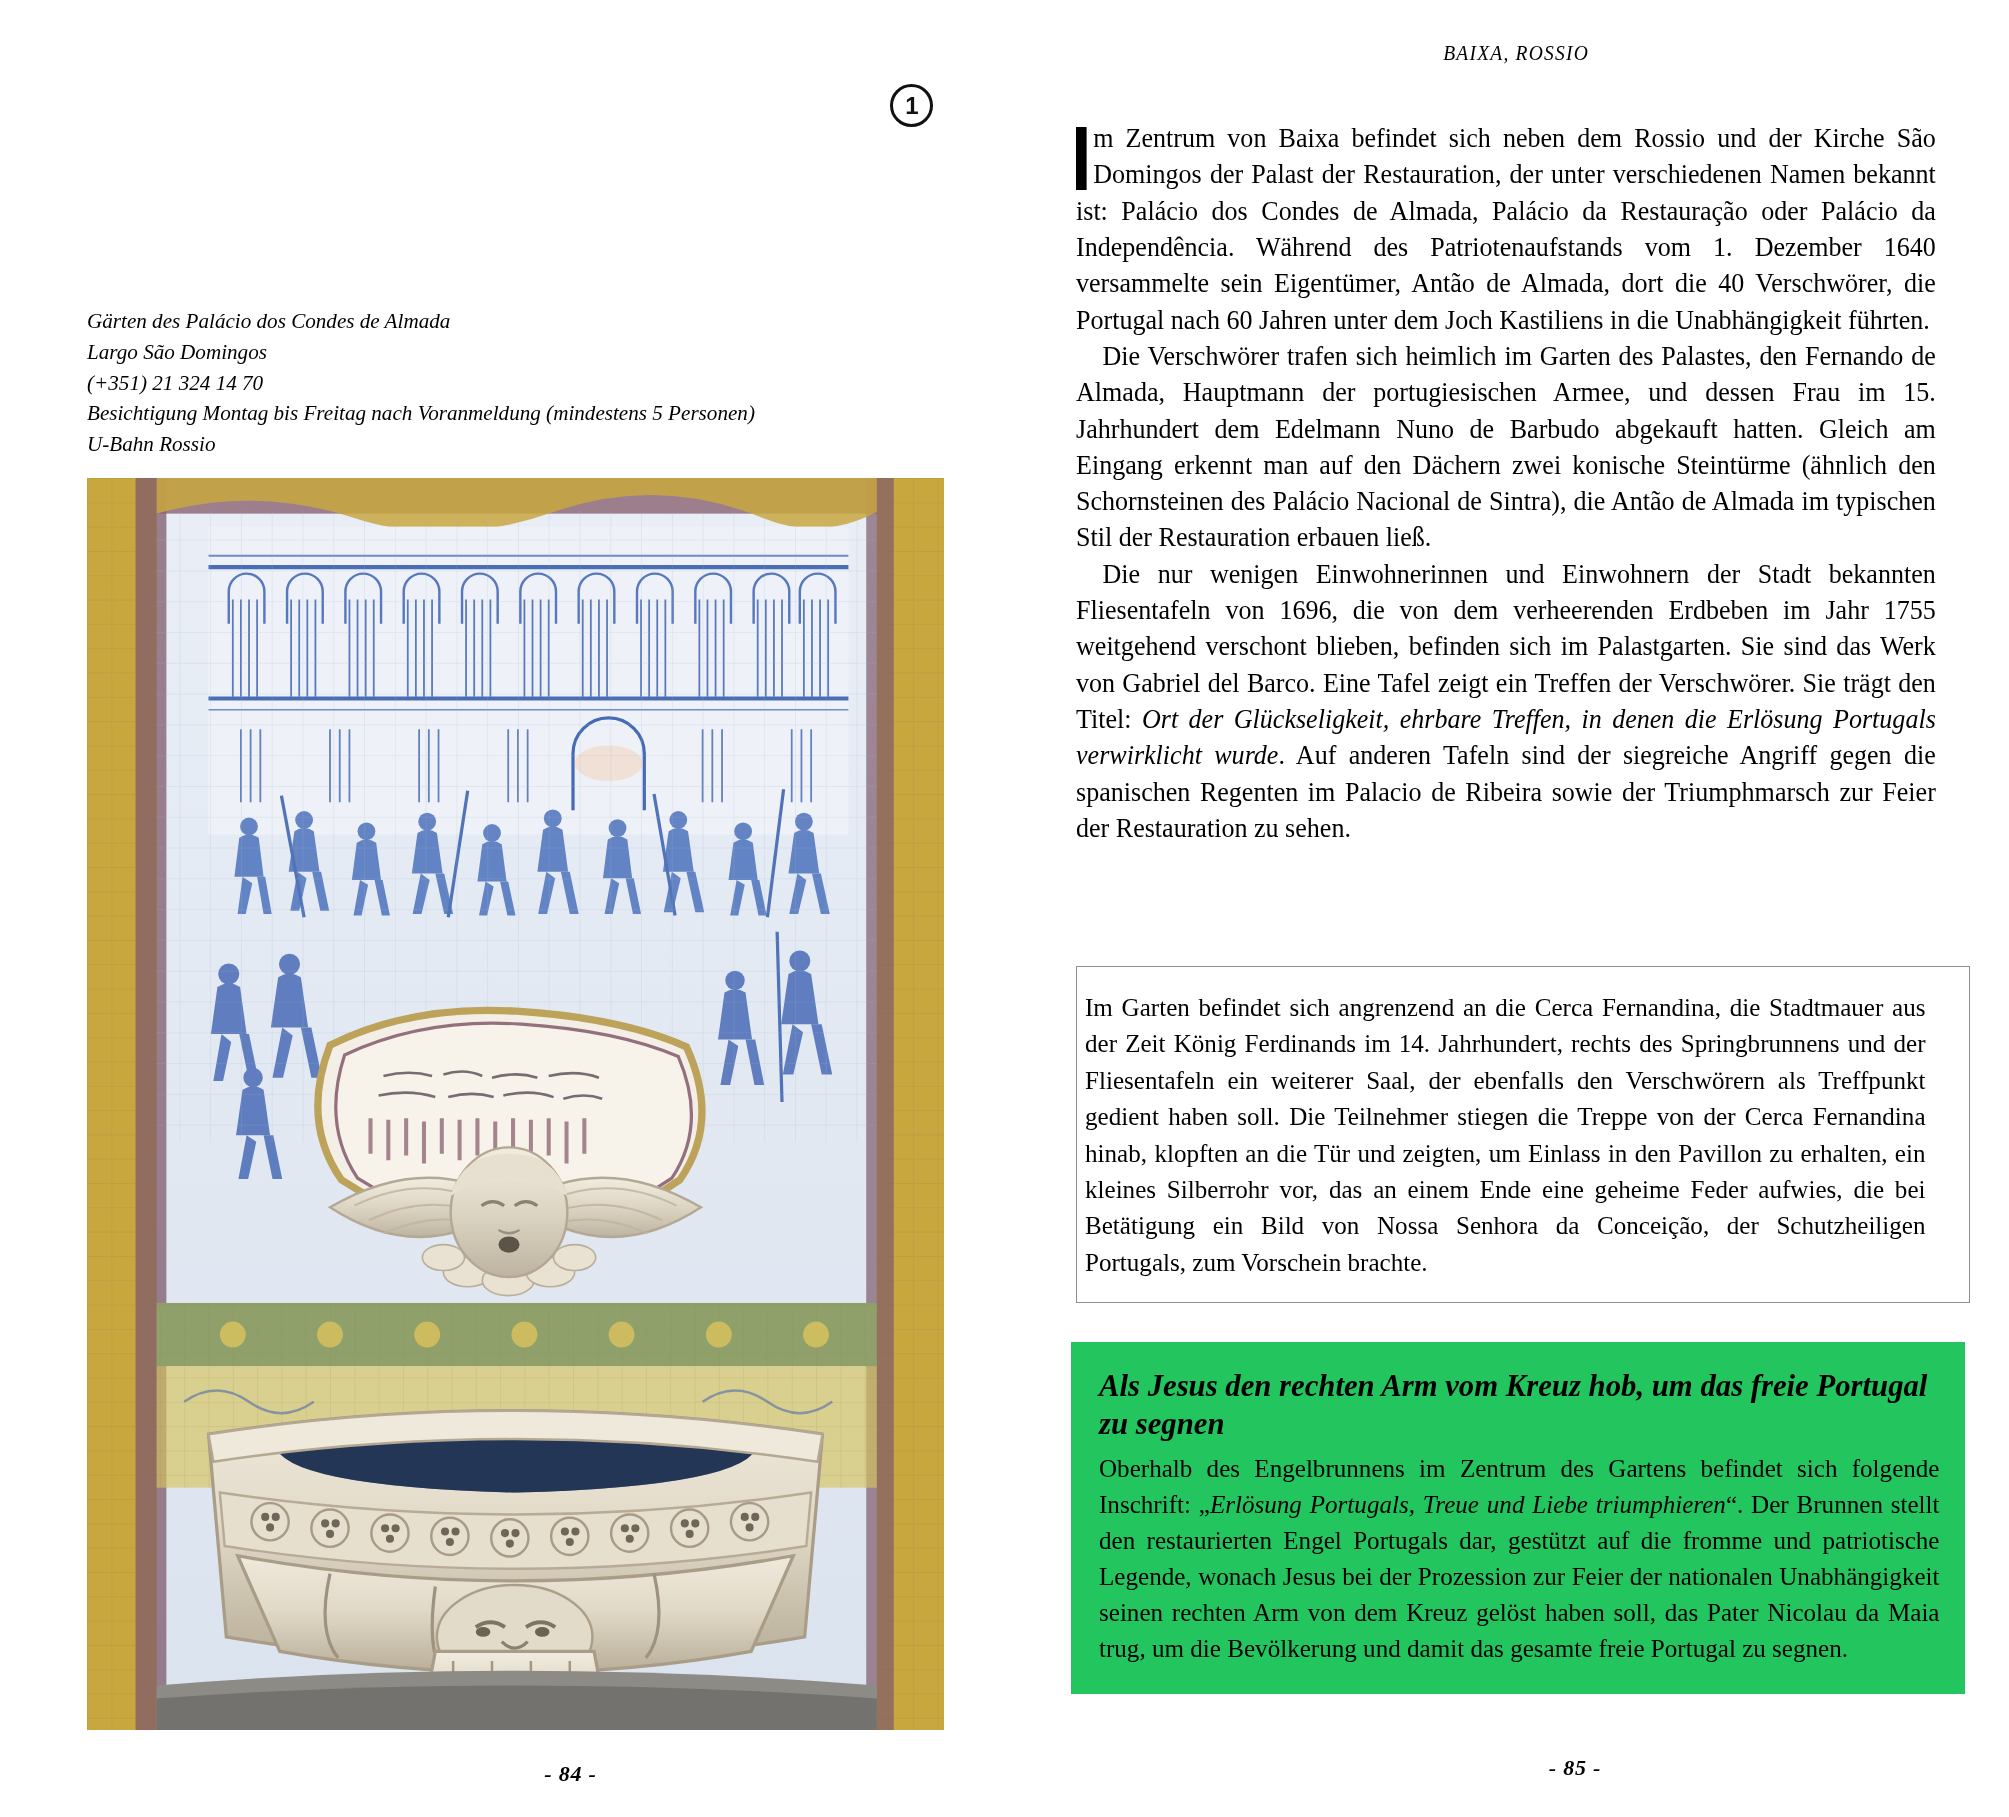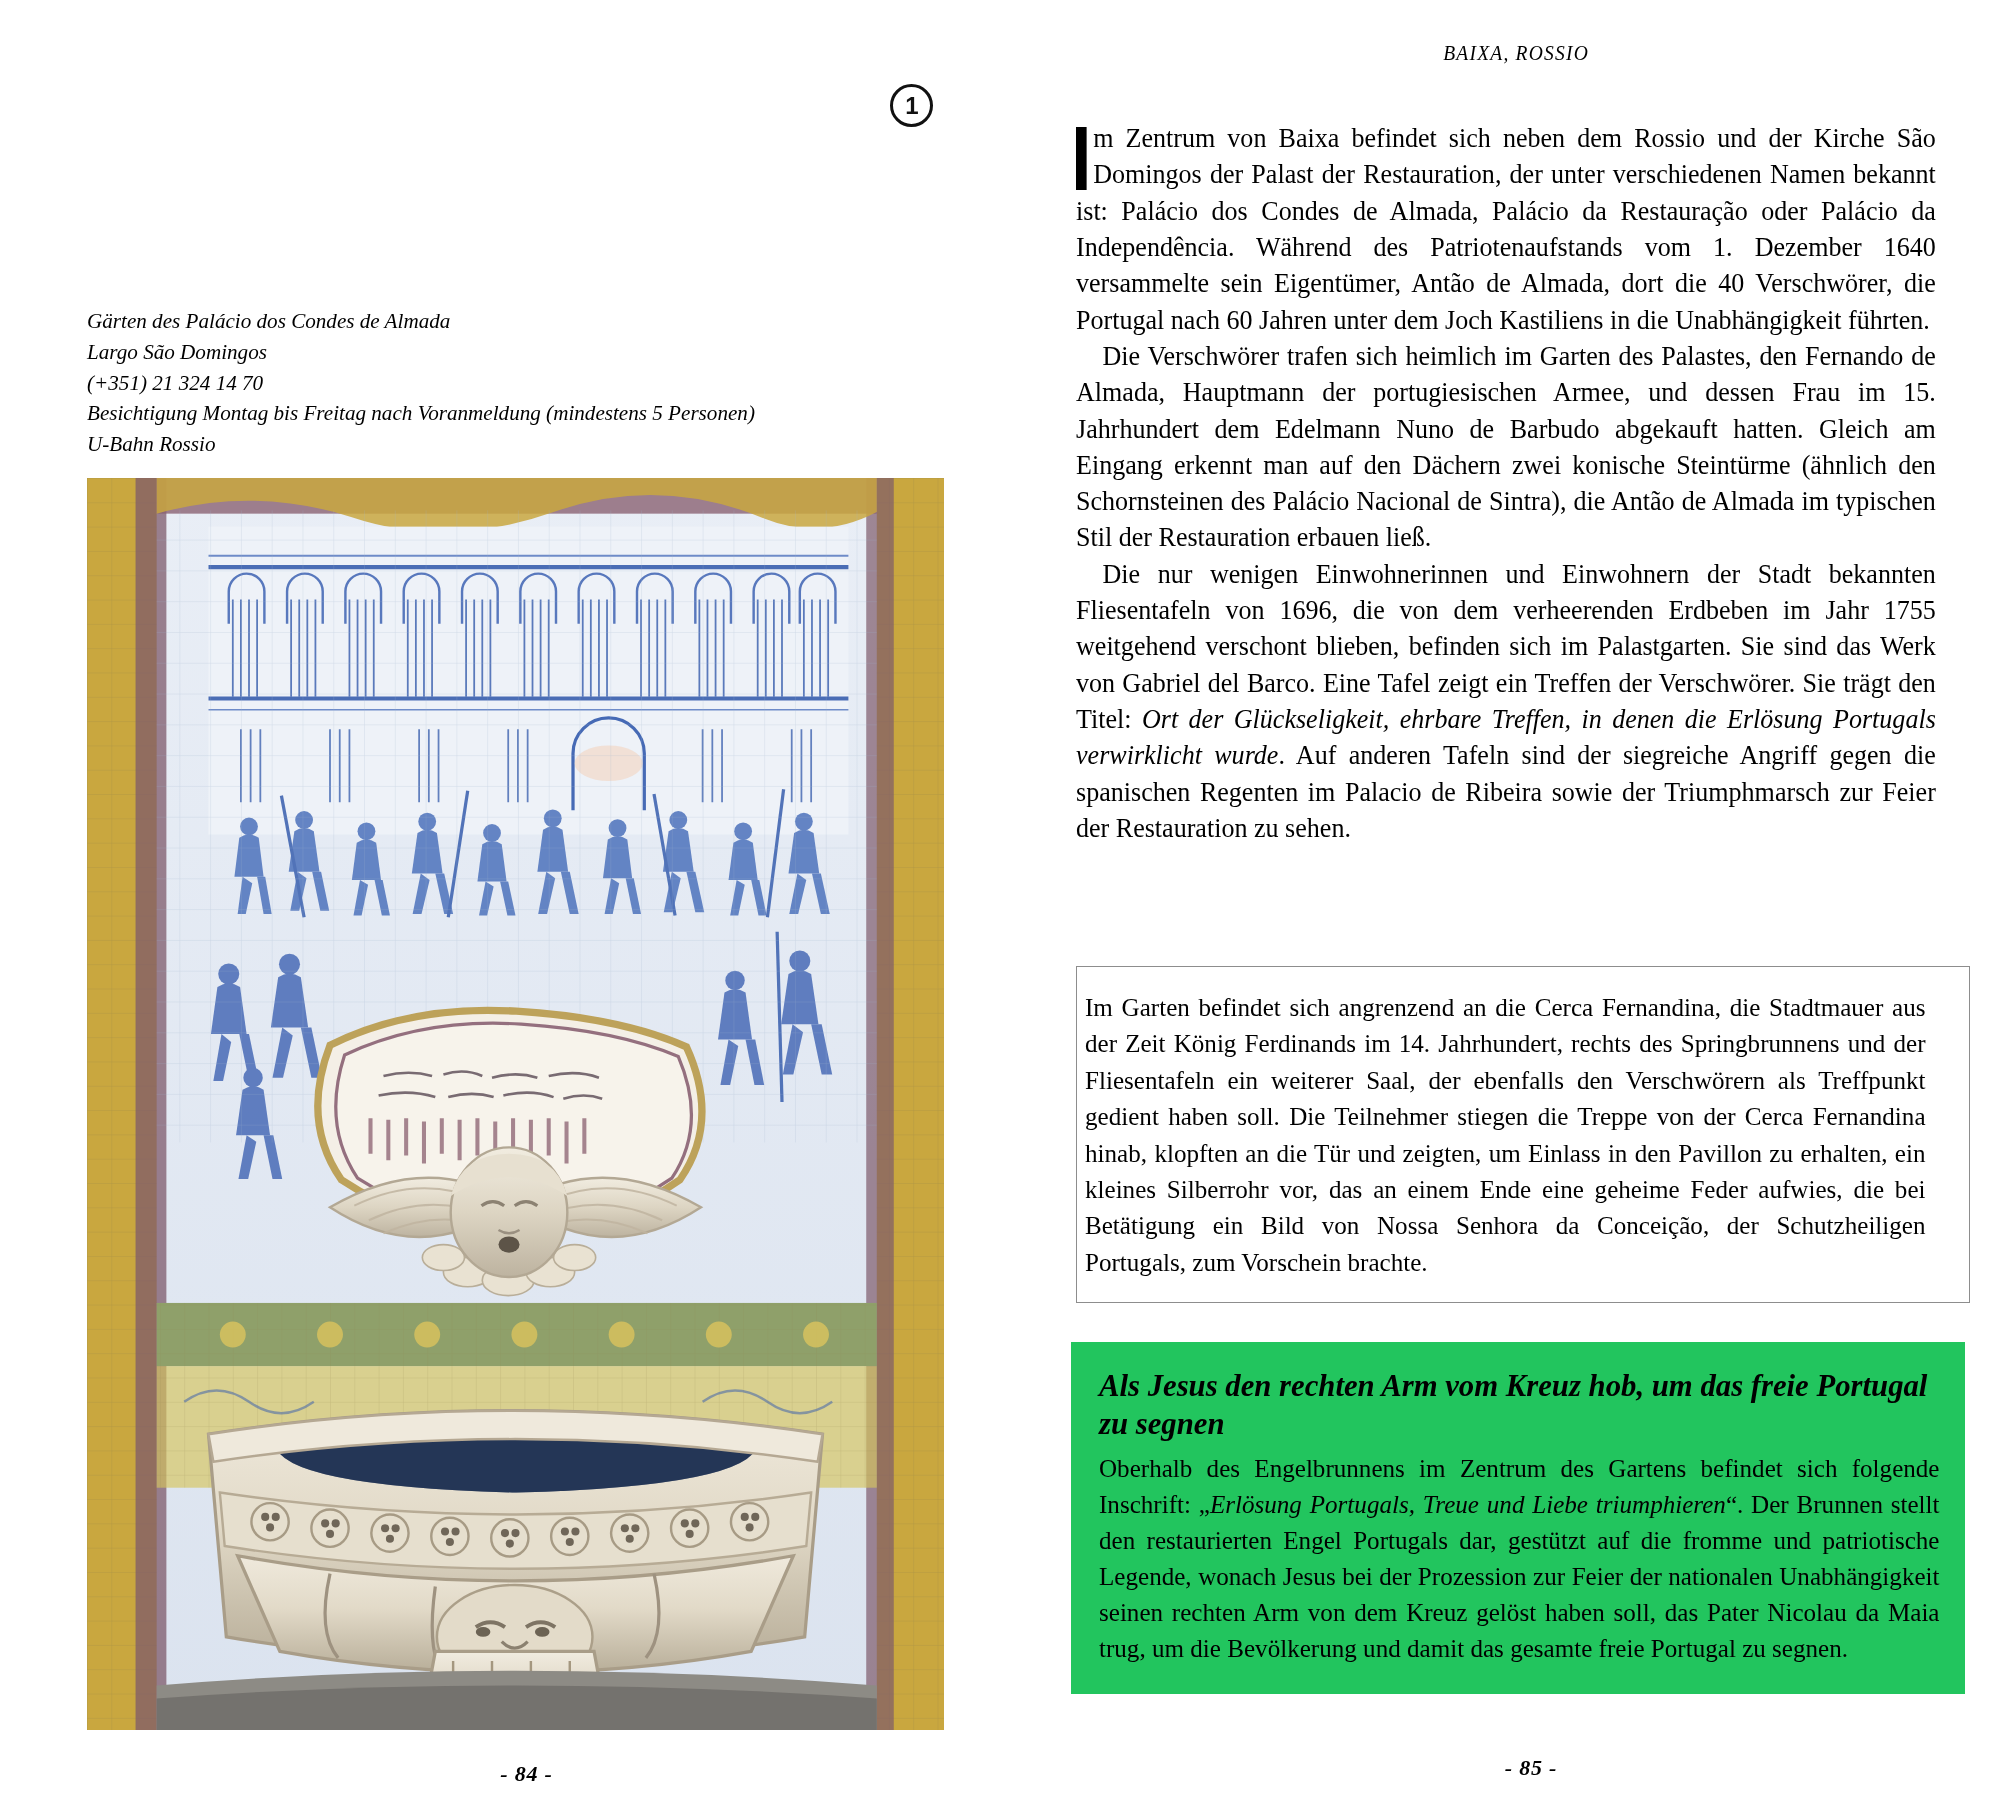--- a/index.html
+++ b/index.html
@@ -113,20 +113,21 @@
 
   .folio {
     position: absolute;
     bottom: 31px;
     width: 100%;
     text-align: center;
     font-style: italic;
     font-weight: 700;
     font-size: 22px;
     letter-spacing: 0.8px;
+    margin-left: 44px;
   }
   .folio-left { left: 0; padding-right: 519px; }
   .folio-right { left: 0; padding-right: 32px; }
 
   
   .running-head {
     position: absolute;
     left: 0;
     top: 41px;
     width: 100%;

